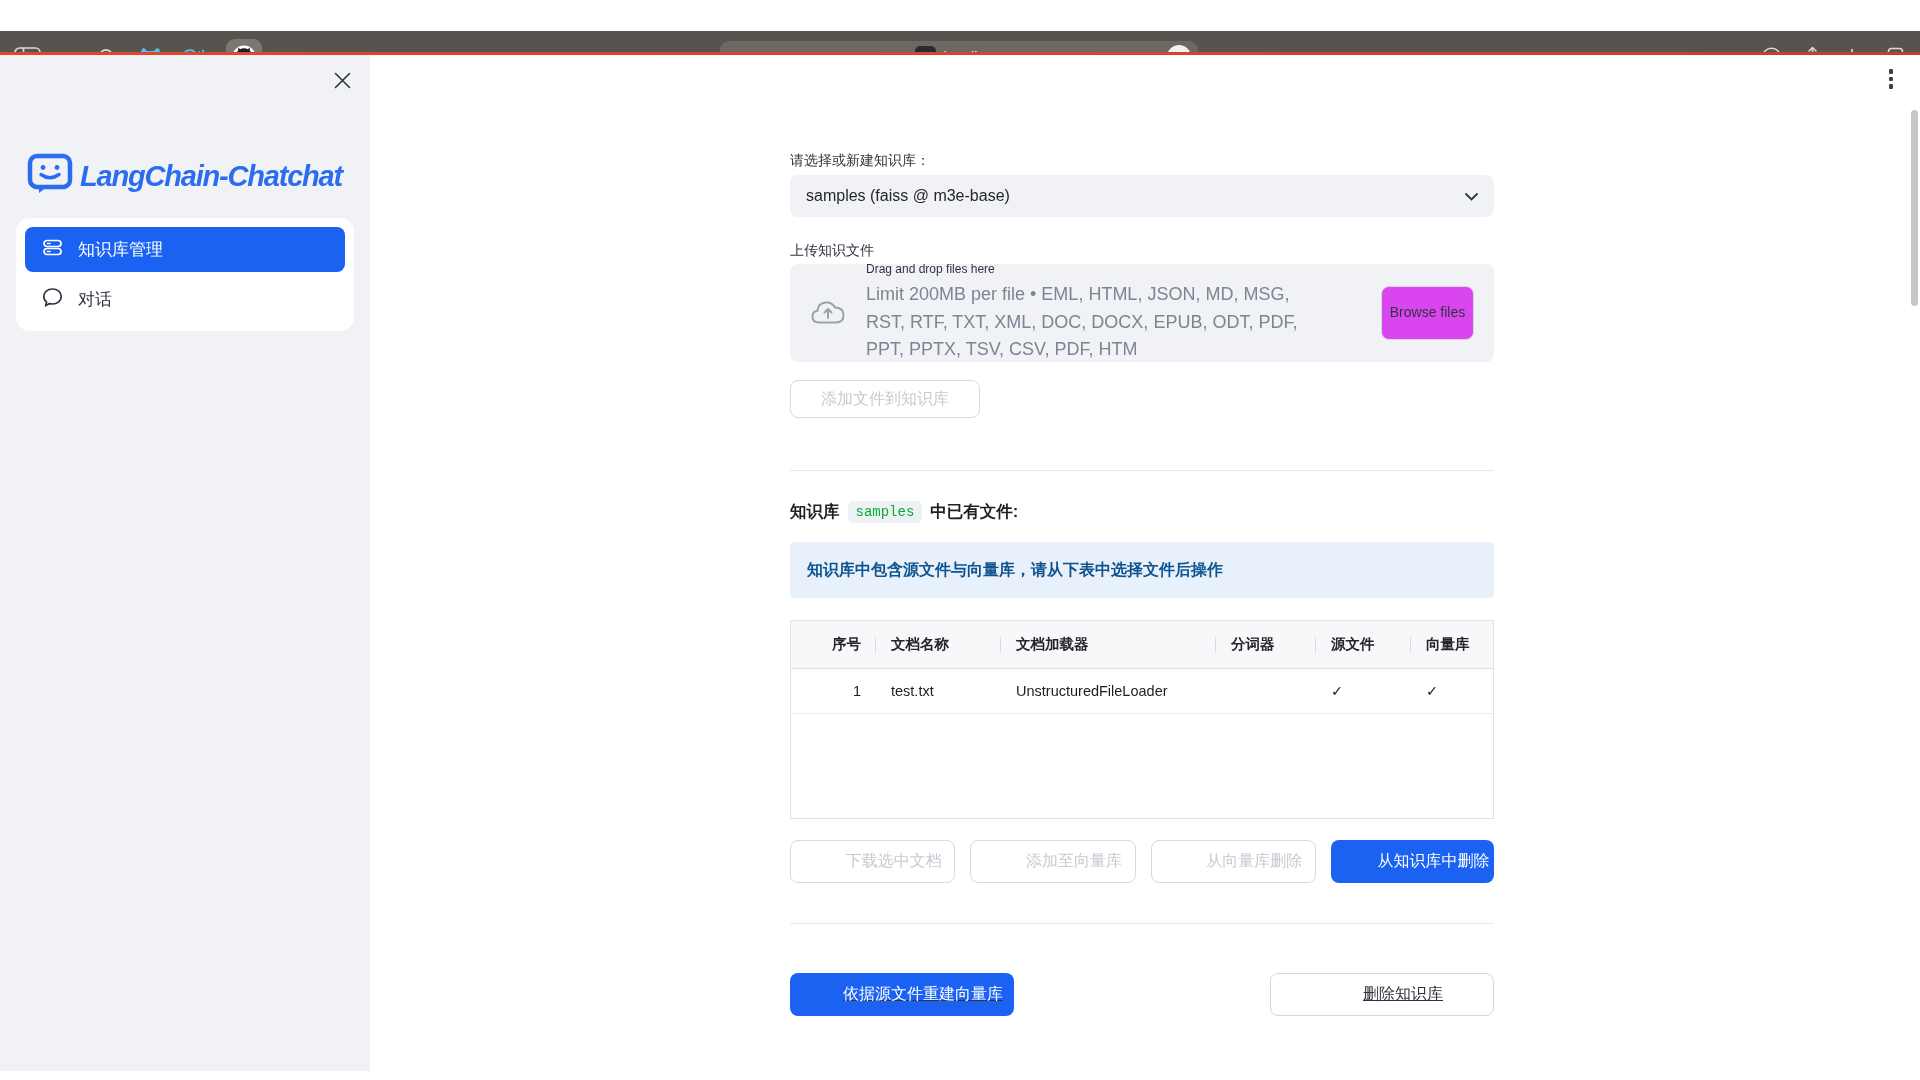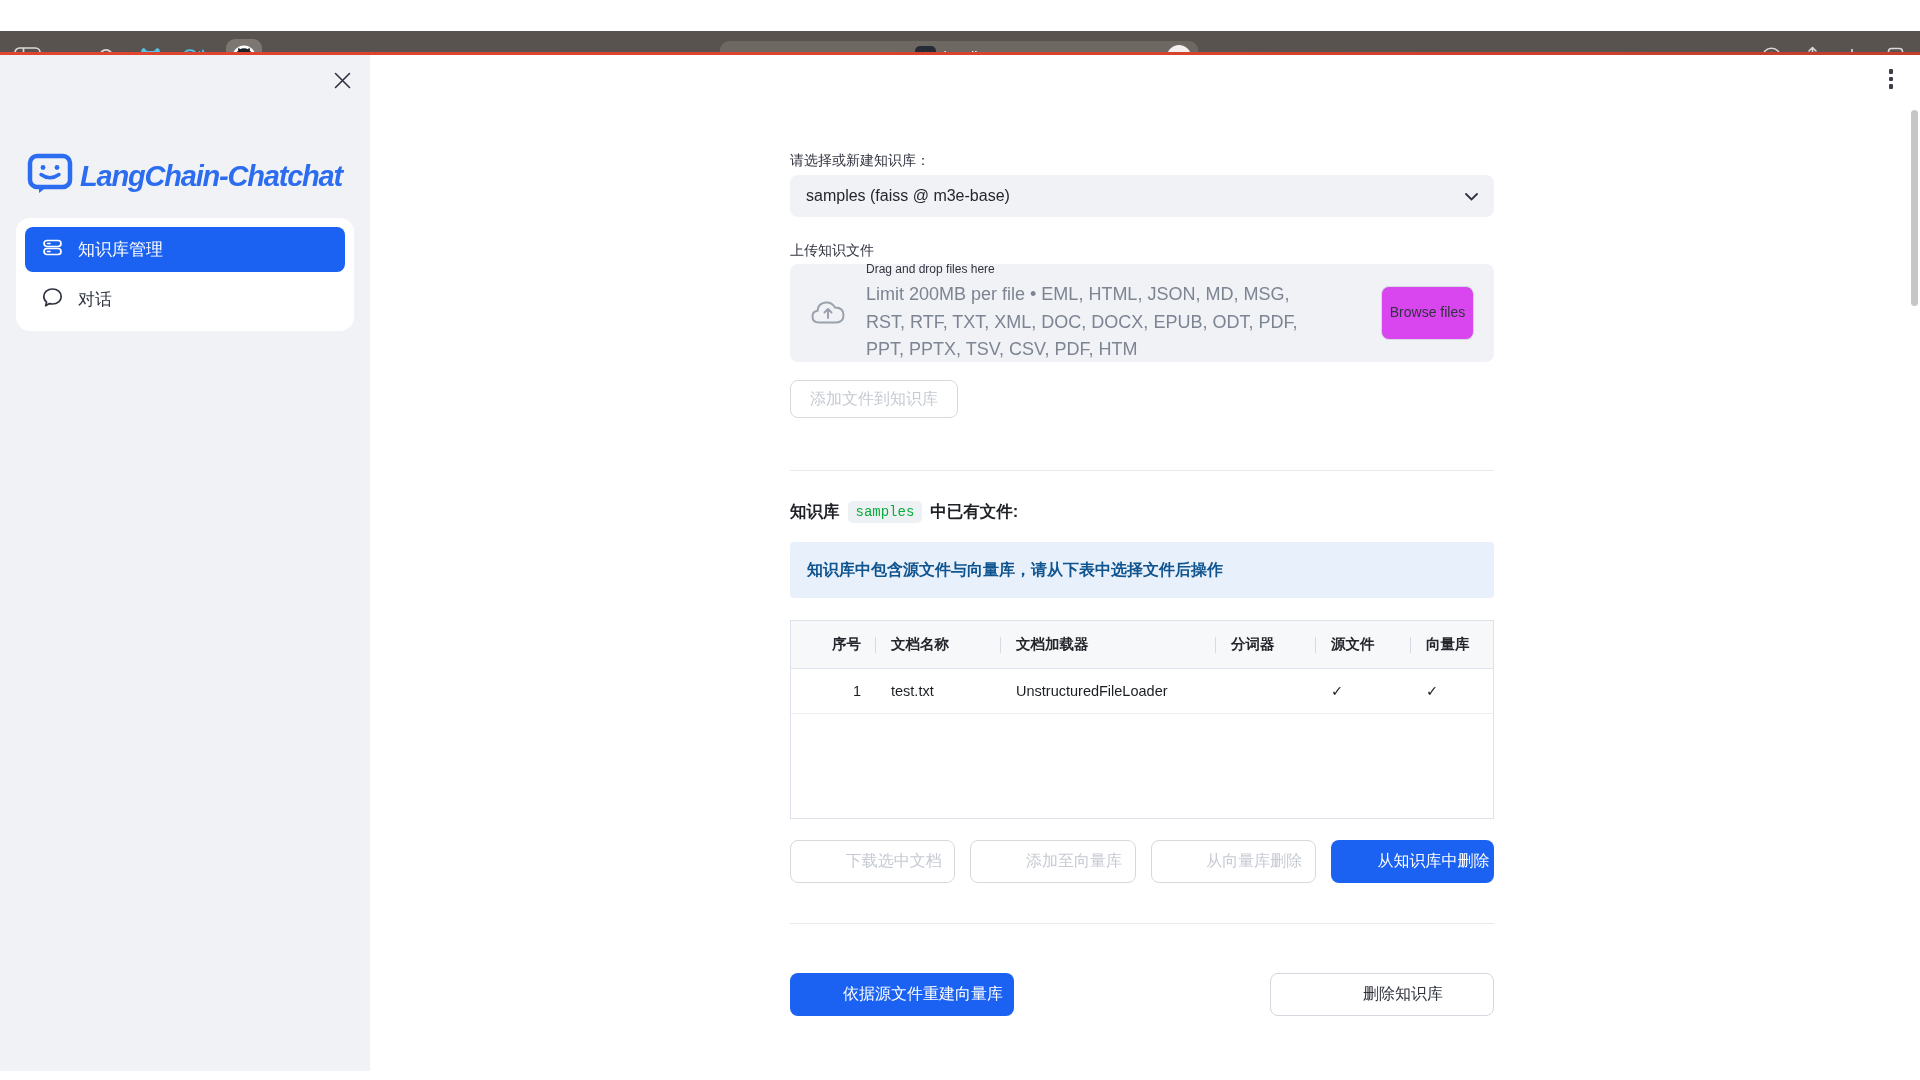--- a/index.html
+++ b/index.html
@@ -53,21 +53,21 @@
   .upload-label{margin-top:23px;}
   .dropzone{margin-top:4px;height:98px;background:#f0f2f6;border-radius:8px;display:flex;align-items:center;padding:0 20px;}
   .dz-texts{margin-left:20px;flex:1;max-width:436px;}
   .dz-title{font-size:12px;color:var(--text);margin-bottom:5px;}
   .dz-sub{font-size:18px;line-height:1.55;color:#7d8492;}
   .browse-btn{margin-left:auto;width:93px;height:54px;background:#d946ef;border:1px solid #d5dae1;border-radius:8px;display:flex;align-items:center;justify-content:center;text-align:center;font-size:14px;line-height:1.55;color:var(--text);cursor:pointer;}
 
   .btn{border-radius:8px;font-size:16px;display:inline-flex;align-items:center;justify-content:center;cursor:pointer;background:#fff;border:1px solid #d3d7de;color:var(--text);padding-left:42px;}
   .btn.disabled{color:#c6cad2;border-color:#d6dade;cursor:default;}
   .btn.primary{background:var(--accent);border:none;color:#fff;}
-  .add-btn{margin-top:18px;height:38px;padding:0 19px;}
+  .add-btn{margin-top:18px;height:38px;padding:0 30px;}
 
   .hr{margin-top:52px;border-top:1px solid #e7e9ed;height:0;}
   .kb-heading{margin-top:30px;font-size:16.5px;font-weight:600;color:#1f2127;display:flex;align-items:center;gap:8px;}
   .code-chip{font-family:"Liberation Mono","DejaVu Sans Mono",monospace;font-weight:400;font-size:14px;color:var(--code_green);background:#eef1f4;border-radius:5px;padding:3px 8px;}
 
   .info-box{margin-top:19px;height:56px;background:var(--info_bg);border-radius:4px;display:flex;align-items:center;padding:0 17px;font-size:16px;color:var(--info_text);font-weight:600;}
 
   .grid-table{margin-top:22px;height:199px;border:1px solid #dde2eb;background:#fff;font-size:14.5px;}
   .g-row{display:flex;}
   .g-head{height:48px;background:#f7f8fa;border-bottom:1px solid #dde2eb;font-weight:700;color:#24262c;}
@@ -77,21 +77,21 @@
   .c0{width:85px;justify-content:flex-end;padding-left:0;padding-right:15px;}
   .c1{width:125px;}
   .c2{width:215px;}
   .c3{width:100px;}
   .c4{width:95px;}
   .c5{width:82px;}
 
   .action-row{margin-top:21px;display:flex;gap:15px;}
   .action-row .btn{flex:1;height:43px;}
   .hr2{margin-top:40px;border-top:1px solid #e7e9ed;height:0;}
-  .bottom-row{margin-top:49px;display:flex;}
+  .bottom-row{margin-top:49px;display:flex;text-decoration:underline;}
   .bottom-row .btn{width:224px;height:43px;}
   .spacer{flex:1;}
 </style>
 </head>
 <body>
 
 <div class="browser-bar">
   <div class="tb-left">
     <span class="tb-icon">
       <svg width="27" height="21" viewBox="0 0 27 21">

